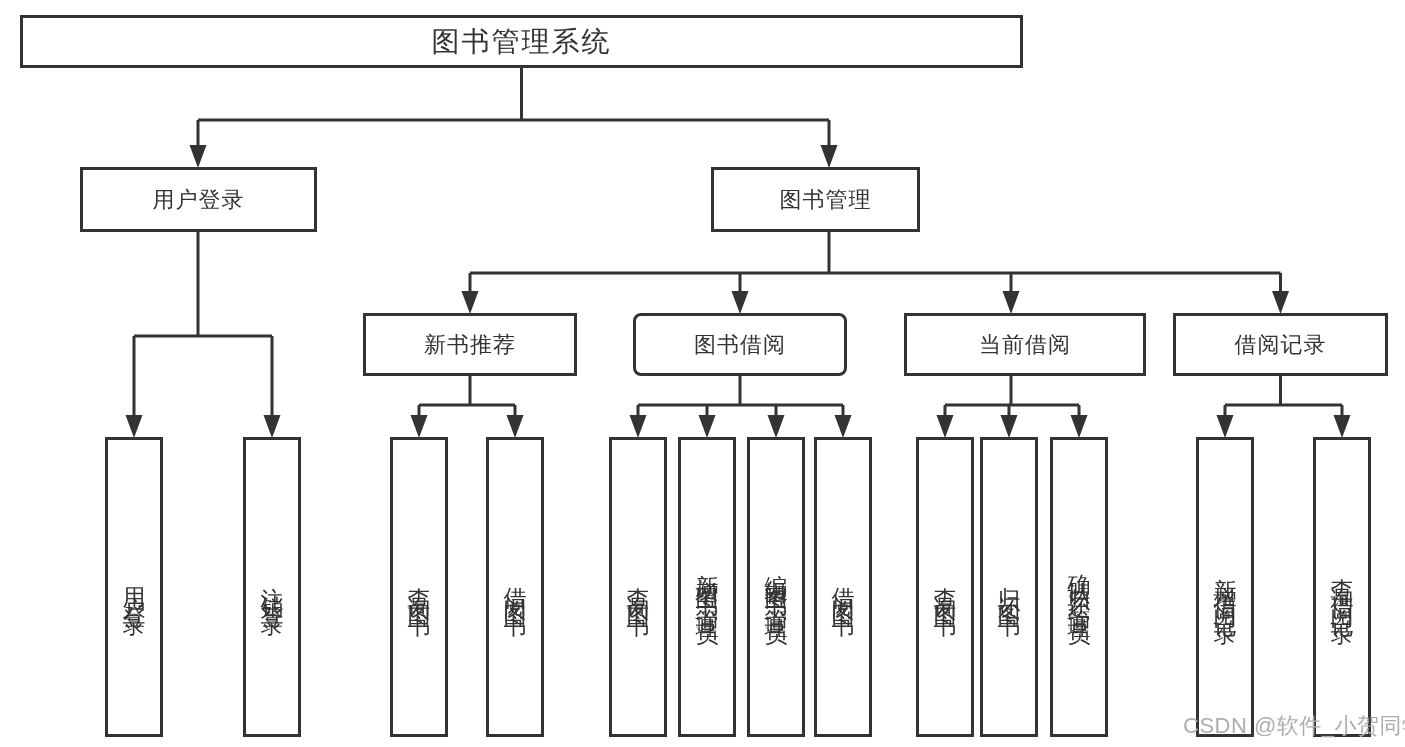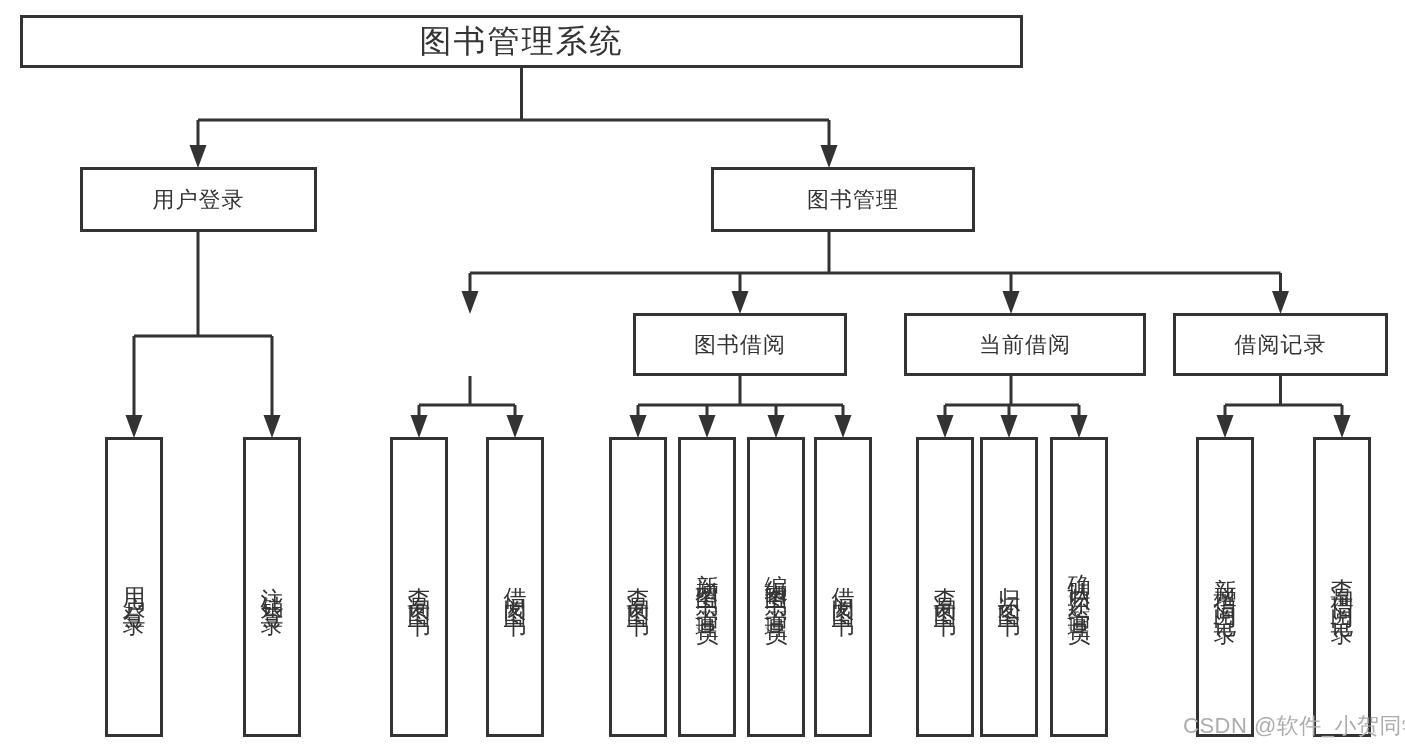--- a/index.html
+++ b/index.html
@@ -20,21 +20,21 @@
   svg.connectors .shafts{stroke:var(--line);stroke-width:3;fill:none;}
   svg.connectors .arrows{fill:var(--line);stroke:none;}
   .node{
     position:absolute;box-sizing:border-box;
     background:var(--box-fill);
     border:3px solid var(--line);
     color:var(--text);
     display:flex;align-items:center;justify-content:center;
     z-index:2;
   }
-  .node.root-box{font-size:32px;letter-spacing:2px;}
+  .node.root-box{font-size:28px;letter-spacing:2px;}
   .node.h-box{font-size:22px;letter-spacing:1px;}
   .node.leaf-box{width:58px;top:437px;height:300px;}
   .leaf-box .vtext{
     writing-mode:vertical-rl;
     text-orientation:mixed;
     font-size:23px;
     letter-spacing:9px;
     line-height:1;
     white-space:nowrap;
   }
@@ -84,25 +84,28 @@
       M1333.5 415 L1350.5 415 L1342 438 Z"></path>
   </svg>
 
   <div class="node root-box" style="left:20px;top:15px;width:1003px;height:53px;">
     <span>图书管理系统</span>
   </div>
 
   <div class="node h-box" style="left:80px;top:167px;width:237px;height:65px;">
     <span>用户登录</span>
   </div>
-  <div class="node h-box" style="left:711px;top:167px;width:264px;height:65px;padding-left:20px;">
+  <div class="node h-box" style="left:711px;top:167px;width:209px;height:65px;padding-left:20px;">
     <span>图书管理</span>
   </div>
 
-  <div class="node h-box" style="left:633px;top:313px;width:214px;height:63px;">
+  <div class="node h-box" style="left:363px;top:313px;width:214px;height:63px;">
+    <span>新书推荐</span>
+  </div>
+  <div class="node h-box" style="left:633px;top:313px;width:214px;height:63px;border-radius:8px;">
     <span>图书借阅</span>
   </div>
   <div class="node h-box" style="left:904px;top:313px;width:242px;height:63px;">
     <span>当前借阅</span>
   </div>
   <div class="node h-box" style="left:1173px;top:313px;width:215px;height:63px;">
     <span>借阅记录</span>
   </div>
 
   <div class="node leaf-box" style="left:105px;">

